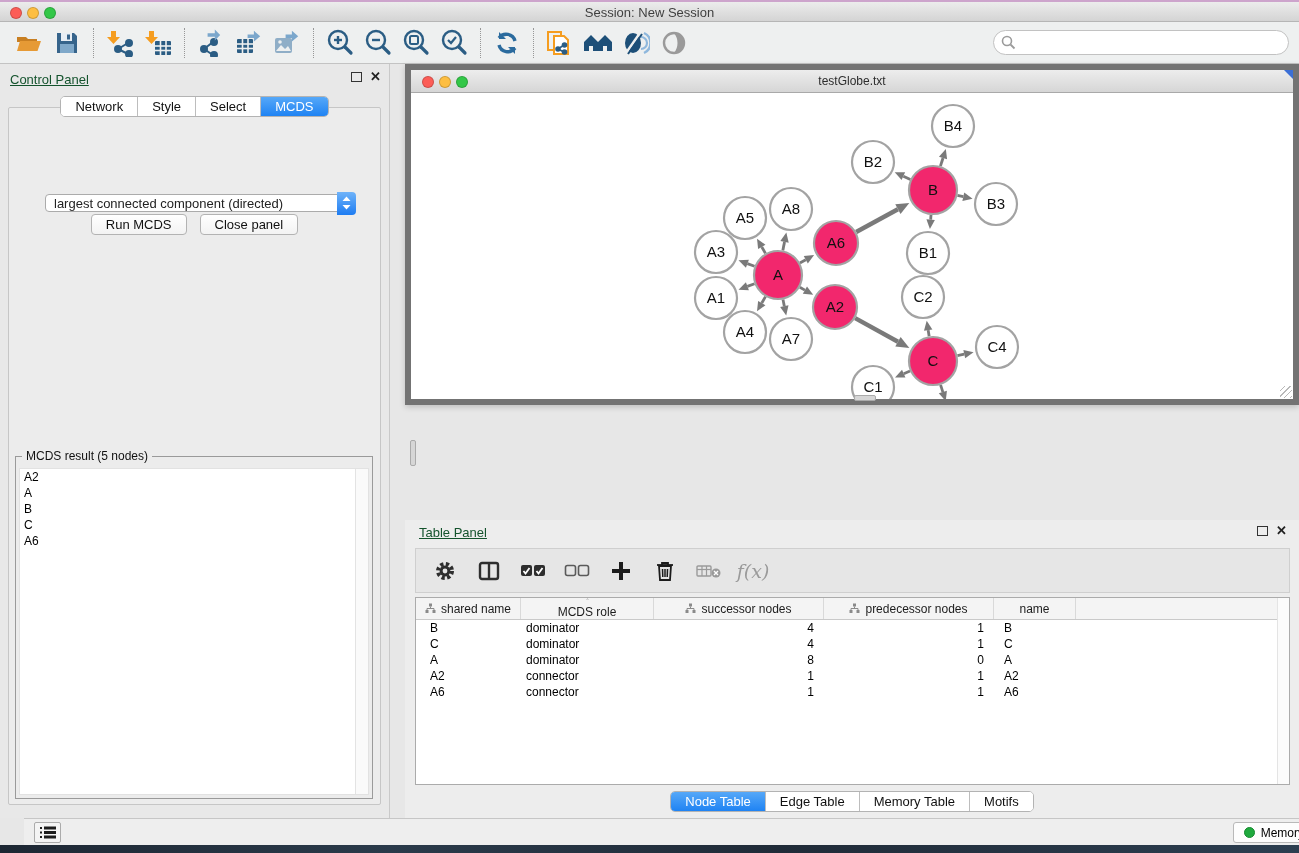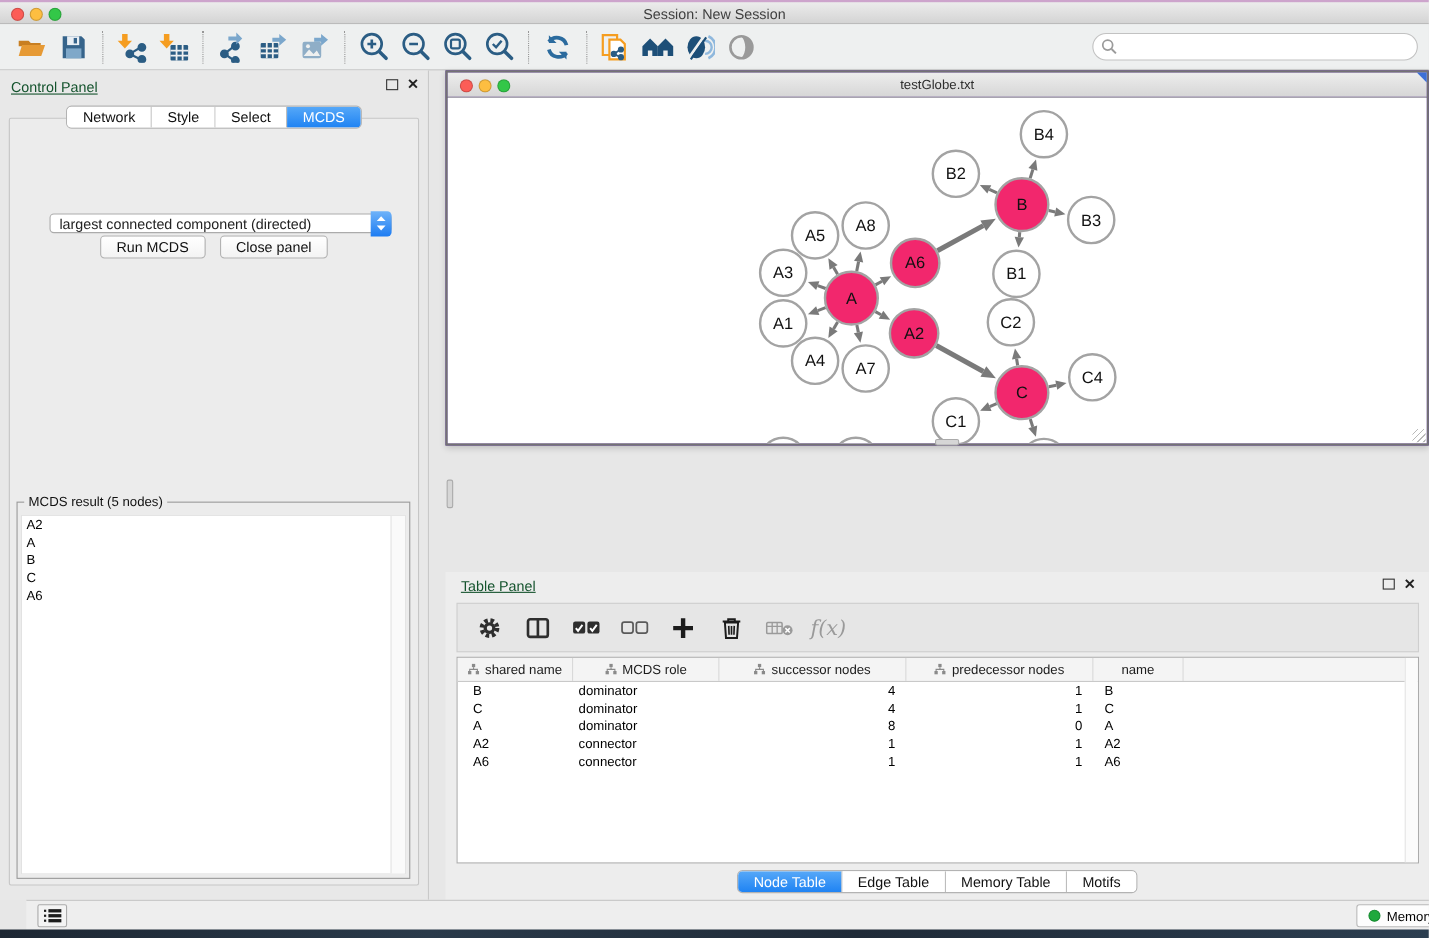--- a/index.html
+++ b/index.html
@@ -51,21 +51,21 @@
   .pbtn { background:linear-gradient(#ffffff,#f3f3f3); border:1px solid #b3b3b3; border-radius:4px;
     font-size:13px; padding:2px 14px; color:#111; }
   .fieldset { position:absolute; left:6px; right:7px; top:348px; bottom:5px; border:1px solid #9a9a9a; }
   .fieldset .legend { position:absolute; top:-8px; left:6px; background:#ececec; padding:0 4px; font-size:12px; color:#111; }
   .listbox { position:absolute; left:3px; right:3px; top:11px; bottom:3px; background:#fff; border:1px solid #e2e2e2; }
   .listbox .track { position:absolute; right:0; top:0; bottom:0; width:13px; background:#fafafa; border-left:1px solid #e3e3e3; }
   .list-item { font-size:12px; line-height:16px; padding-left:4px; color:#000; }
 
   
   .net-window { position:absolute; left:405px; top:64px; width:894px; height:341px;
-    border:2px solid #737373; background:#4c1d95; box-shadow:0 2px 6px rgba(0,0,0,.18); }
+    border:6px solid #737373; background:#000000; box-shadow:0 2px 6px rgba(0,0,0,.18); }
   .net-titlebar { position:absolute; left:0; top:0; right:0; height:23px;
     background:linear-gradient(#ededed,#d6d6d6); border-bottom:1px solid #a9a9a9; }
   .net-titlebar .title { position:absolute; left:0; right:0; top:4px; text-align:center; font-size:12px; color:#2d2d2d; }
   .net-corner { position:absolute; right:0; top:0; width:0; height:0; border-left:9px solid transparent; border-top:9px solid #3c6fd6; }
   .net-canvas { position:absolute; left:0; top:23px; right:0; bottom:0; background:#fff; overflow:hidden; }
   .handle-left { position:absolute; left:-1px; top:370px; width:6px; height:26px; background:#d6d6d6; border:1px solid #aaa; border-radius:2px; }
   .handle-bottom { position:absolute; left:443px; bottom:-2px; width:22px; height:6px; background:#d6d6d6; border:1px solid #aaa; border-radius:2px; }
   .grip { position:absolute; right:1px; bottom:1px; width:12px; height:12px;
     background:repeating-linear-gradient(135deg, transparent 0 3px, #b9b9b9 3px 4px); }
 
@@ -482,21 +482,21 @@
       <div class="thead" id="table-head">
           <div class="th" style="width: 105px;">
             <svg width="11" height="11" viewBox="0 0 11 11">
               <rect x="4" y="0.5" width="3" height="3" fill="#8a8a8a"></rect>
               <rect x="0.5" y="7" width="3" height="3" fill="#8a8a8a"></rect>
               <rect x="7.5" y="7" width="3" height="3" fill="#8a8a8a"></rect>
               <path d="M5.5 3.5 V5.5 M2 7 V5.5 H9 V7" stroke="#8a8a8a" fill="none"></path>
             </svg>
             <span>shared name</span>
           </div>
-          <div class="th" style="width: 133px;">
+          <div class="th" style="width: 133px; flex-direction: column;">
             <svg width="11" height="11" viewBox="0 0 11 11">
               <rect x="4" y="0.5" width="3" height="3" fill="#8a8a8a"></rect>
               <rect x="0.5" y="7" width="3" height="3" fill="#8a8a8a"></rect>
               <rect x="7.5" y="7" width="3" height="3" fill="#8a8a8a"></rect>
               <path d="M5.5 3.5 V5.5 M2 7 V5.5 H9 V7" stroke="#8a8a8a" fill="none"></path>
             </svg>
             <span>MCDS role</span>
           </div>
           <div class="th" style="width: 170px;">
             <svg width="11" height="11" viewBox="0 0 11 11">

